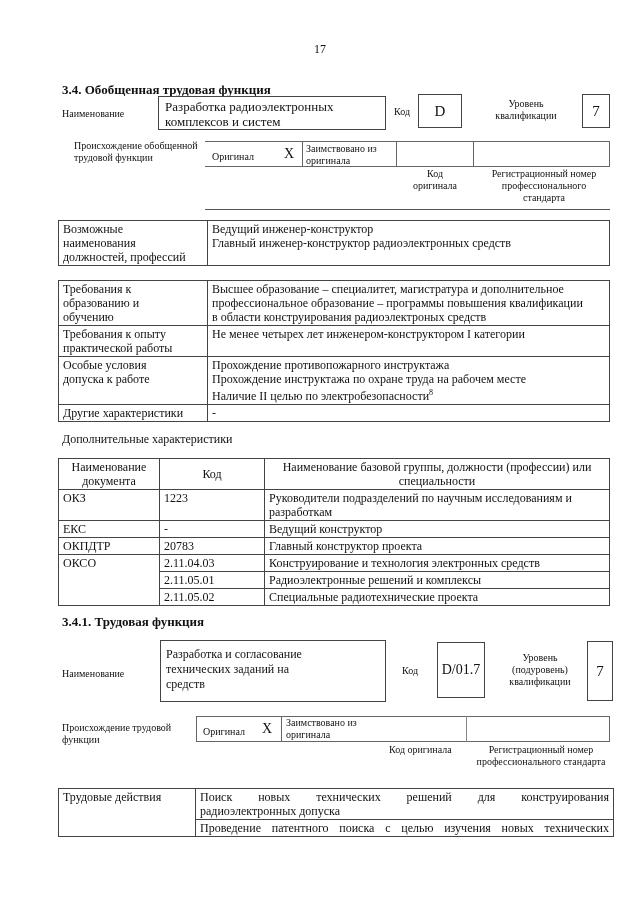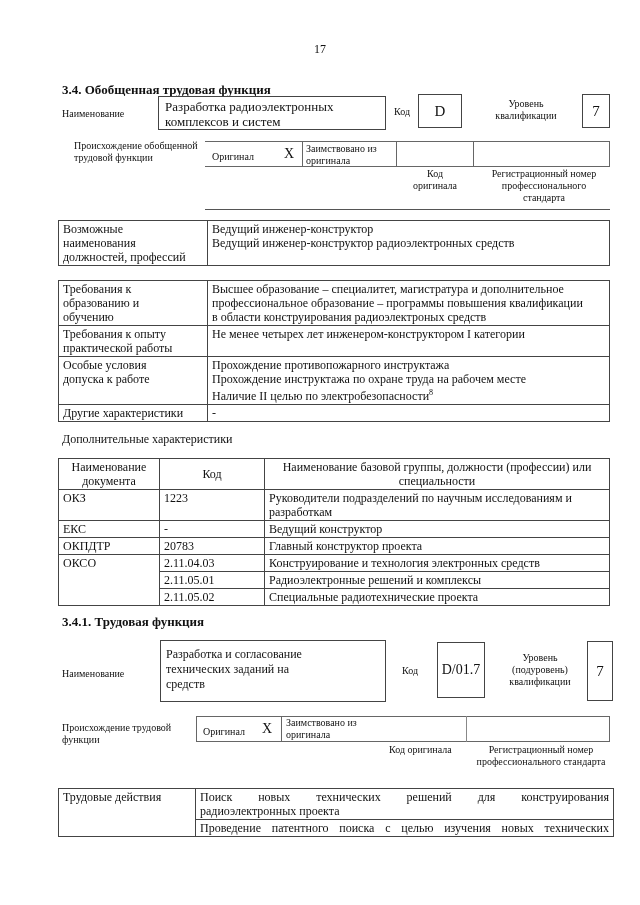--- a/index.html
+++ b/index.html
@@ -67,21 +67,21 @@
 <table style="left:58px; top:220px; width:552px;">
   <tbody>
       <tr>
     <td style="width:140px;">
       <div>Возможные</div>
       <div>наименования</div>
       <div>должностей, профессий</div>
     </td>
     <td>
       <div>Ведущий инженер-конструктор</div>
-      <div>Ведущий инженер-конструктор радиоэлектронных средств</div>
+      <div>Главный инженер-конструктор радиоэлектронных средств</div>
     </td>
   </tr>
 </tbody>
   </table>
 
 <table style="left:58px; top:280px; width:552px;">
   <tbody>
       <tr>
     <td style="width:140px;">
       <div>Требования к</div>
@@ -206,21 +206,21 @@
   <div>Регистрационный номер</div>
   <div>профессионального стандарта</div>
 </div>
 
 <table style="left:58px; top:788px; width:556px;">
   <tbody>
       <tr>
     <td rowspan="2" style="width:128px;">Трудовые действия</td>
     <td>
       <div class="justify">Поиск новых технических решений для конструирования</div>
-      <div>радиоэлектронных проекта</div>
+      <div>радиоэлектронных допуска</div>
     </td>
   </tr>
   <tr>
     <td>
       <div class="justify">Проведение патентного поиска с целью изучения новых технических</div>
     </td>
   </tr>
 </tbody>
   </table>
 

